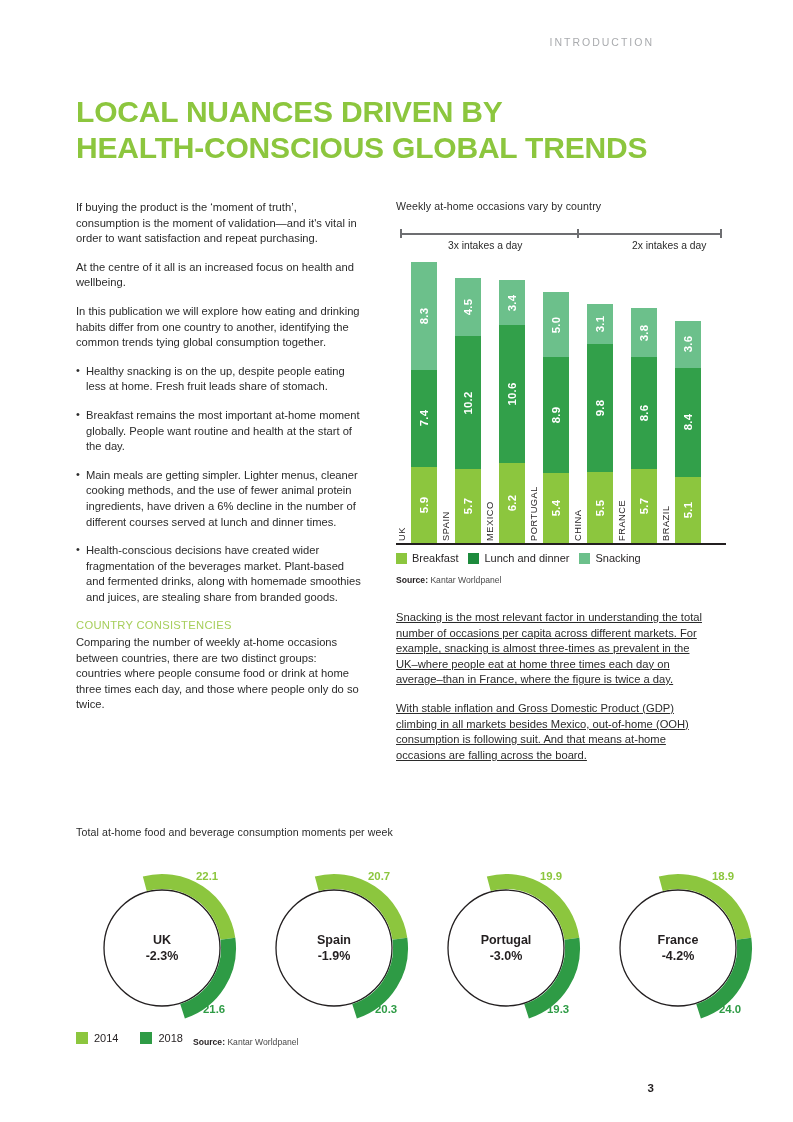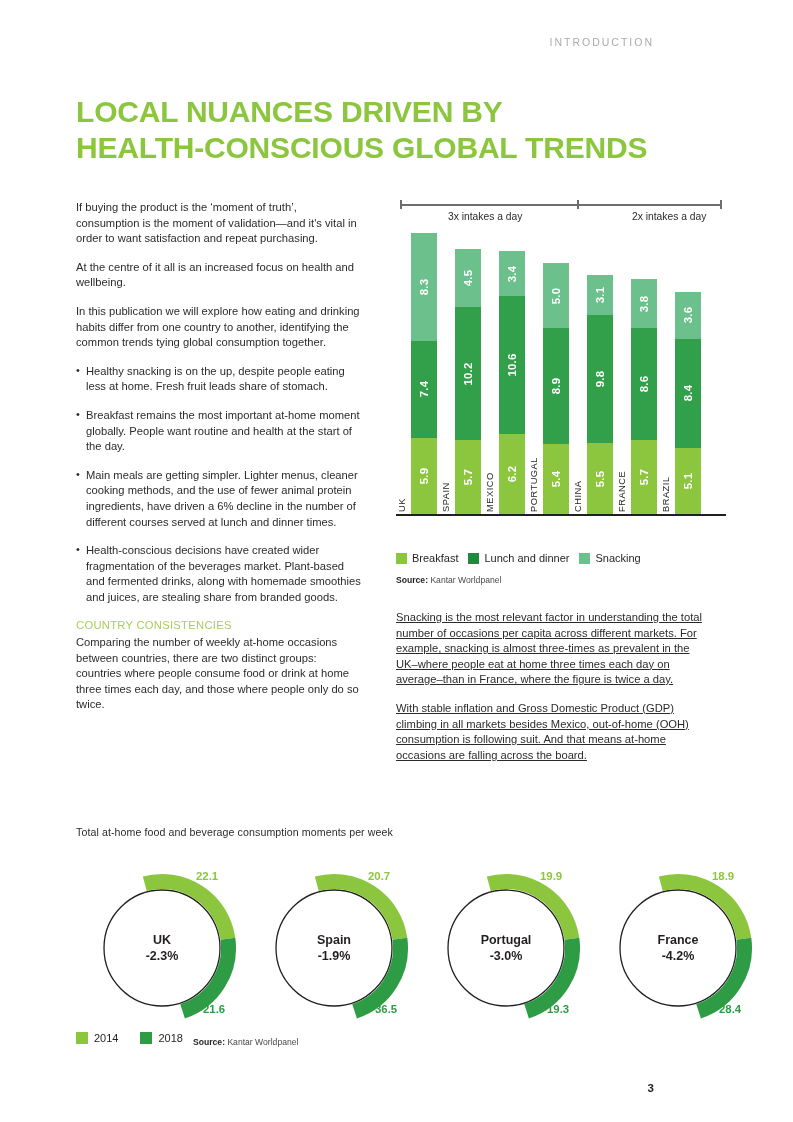--- a/index.html
+++ b/index.html
@@ -302,20 +302,21 @@
       <li>Healthy snacking is on the up, despite people eating less at home. Fresh fruit leads share of stomach.</li>
       <li>Breakfast remains the most important at-home moment globally. People want routine and health at the start of the day.</li>
       <li>Main meals are getting simpler. Lighter menus, cleaner cooking methods, and the use of fewer animal protein ingredients, have driven a 6% decline in the number of different courses served at lunch and dinner times.</li>
       <li>Health-conscious decisions have created wider fragmentation of the beverages market. Plant-based and fermented drinks, along with homemade smoothies and juices, are stealing share from branded goods.</li>
     </ul>
     <div class="subhead">COUNTRY CONSISTENCIES</div>
     <p>Comparing the number of weekly at-home occasions between countries, there are two distinct groups: countries where people consume food or drink at home three times each day, and those where people only do so twice.</p>
   </div>
 
   <div class="chart-block">
+    <div class="chart-caption">Weekly at-home occasions vary by country</div>
 
     <div class="bracket">
       <div class="line"></div>
       <div class="tick t-left"></div>
       <div class="tick t-mid"></div>
       <div class="tick t-right"></div>
       <div class="blabel b1">3x intakes a day</div>
       <div class="blabel b2">2x intakes a day</div>
     </div>
 
@@ -452,21 +453,21 @@
         <svg width="172" height="172">
           <circle cx="86" cy="86" r="58" fill="#ffffff" stroke="#231f20" stroke-width="1.3"></circle>
           <path d="M 68.78853350068236 21.765932551776956 A 66.5 66.5 0 0 1 151.85282657131444 76.74498878615564" stroke="#8cc63e" stroke-width="15" fill="none"></path>
           <path d="M 151.85282657131444 76.74498878615564 A 66.5 66.5 0 0 1 106.549630125934 149.2452583336277" stroke="#2e9b45" stroke-width="15" fill="none"></path>
         </svg>
         <div class="dlabel">
           <div>Spain</div>
           <div>-1.9%</div>
         </div>
         <div class="v-top">20.7</div>
-        <div class="v-bot">36.5</div>
+        <div class="v-bot">20.3</div>
       </div>
       <div class="donut" style="left: 358px;">
         <svg width="172" height="172">
           <circle cx="86" cy="86" r="58" fill="#ffffff" stroke="#231f20" stroke-width="1.3"></circle>
           <path d="M 68.78853350068236 21.765932551776956 A 66.5 66.5 0 0 1 151.85282657131444 76.74498878615564" stroke="#8cc63e" stroke-width="15" fill="none"></path>
           <path d="M 151.85282657131444 76.74498878615564 A 66.5 66.5 0 0 1 106.549630125934 149.2452583336277" stroke="#2e9b45" stroke-width="15" fill="none"></path>
         </svg>
         <div class="dlabel">
           <div>Portugal</div>
           <div>-3.0%</div>
@@ -478,21 +479,21 @@
         <svg width="172" height="172">
           <circle cx="86" cy="86" r="58" fill="#ffffff" stroke="#231f20" stroke-width="1.3"></circle>
           <path d="M 68.78853350068236 21.765932551776956 A 66.5 66.5 0 0 1 151.85282657131444 76.74498878615564" stroke="#8cc63e" stroke-width="15" fill="none"></path>
           <path d="M 151.85282657131444 76.74498878615564 A 66.5 66.5 0 0 1 106.549630125934 149.2452583336277" stroke="#2e9b45" stroke-width="15" fill="none"></path>
         </svg>
         <div class="dlabel">
           <div>France</div>
           <div>-4.2%</div>
         </div>
         <div class="v-top">18.9</div>
-        <div class="v-bot">28.4</div>
+        <div class="v-bot">24.0</div>
       </div>
     </div>
 
   <div class="dlegend">
     <div class="item">
       <span class="sw2 y2014"></span>
       <span>2014</span>
     </div>
     <div class="item">
       <span class="sw2 y2018"></span>

